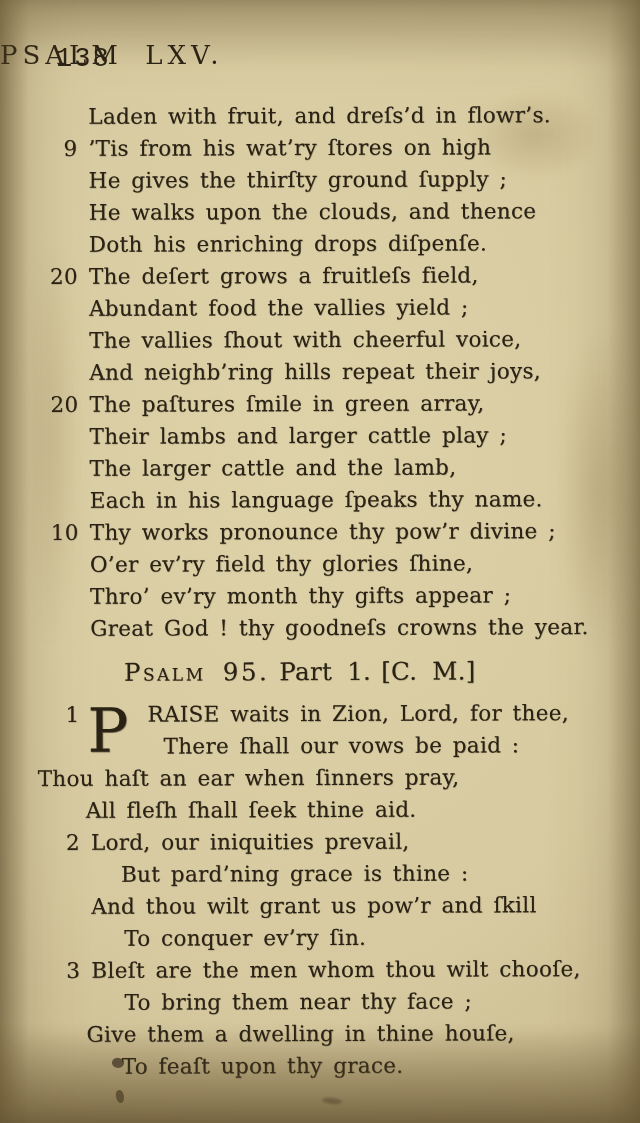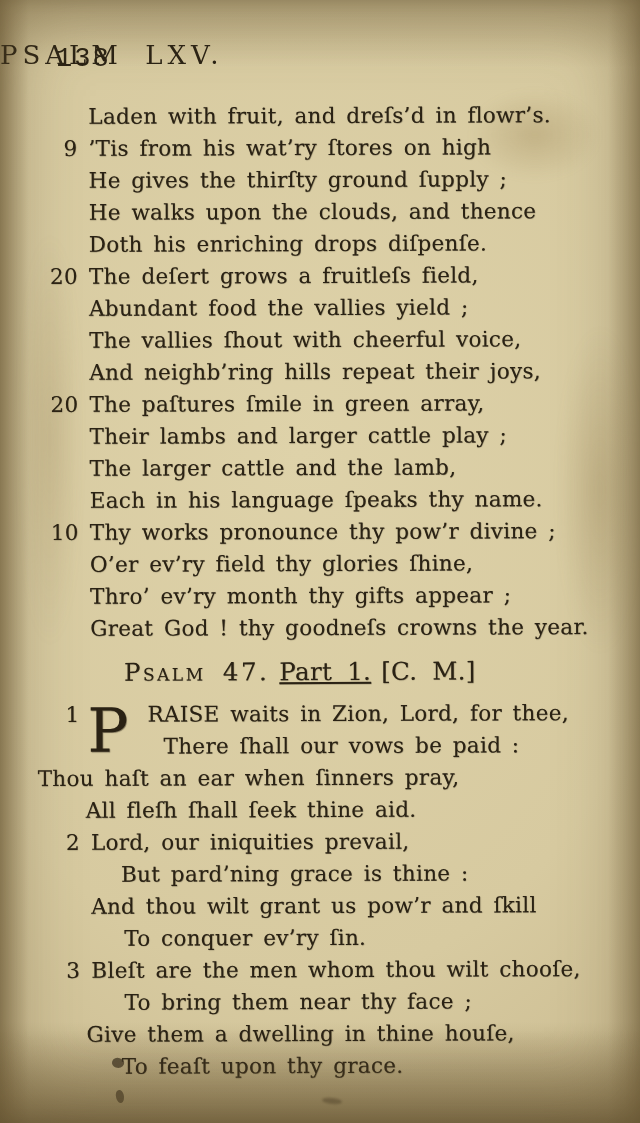--- a/index.html
+++ b/index.html
@@ -35,21 +35,21 @@
   .pl-0   { padding-left:2px; }
   .pl-50  { padding-left:50px; }
   .pl-85  { padding-left:85px; }
   .pl-88  { padding-left:88px; }
   .pl-dc1 { padding-left:112px; }
   .pl-dc2 { padding-left:128px; }
 
   .heading2 { text-align:center; font-size:24.5px; line-height:34px;
               margin:11px 46px 9px 0; word-spacing:7px; }
   .heading2 .sc { font-variant:small-caps; letter-spacing:2.5px; margin-right:10px; }
-  .heading2 .part { margin-right:10px;text-decoration:underline; }
+  .heading2 .part { margin-right:10px; }
 
   .dropcap { position:absolute; left:52px; top:3px; font-size:61px; line-height:58px;
              text-shadow:.6px .6px .8px rgba(42,34,20,.5); }
 
   .stain { position:absolute; pointer-events:none; }
   .s1 { left:470px; top:90px;  width:130px; height:90px;
         background:radial-gradient(ellipse at center, rgba(140,115,66,.28), transparent 70%); filter:blur(4px); }
   .s2 { left:560px; top:330px; width:80px;  height:320px;
         background:radial-gradient(ellipse at center, rgba(134,110,62,.25), transparent 72%); filter:blur(6px); }
   .s3 { left:0; top:1030px; width:640px; height:93px;
@@ -109,21 +109,21 @@
 
     <div class="verse">
       <span class="vnum">10</span>
       <div class="line">Thy works pronounce thy pow’r divine ;</div>
       <div class="line">O’er ev’ry field thy glories ſhine,</div>
       <div class="line">Thro’ ev’ry month thy gifts appear ;</div>
       <div class="line">Great God ! thy goodneſs crowns the year.</div>
     </div>
 
     <div class="heading2">
-      <span class="sc">Psalm 47.</span><span class="part">Part 1.</span><span>[C. M.]</span>
+      <span class="sc">Psalm 95.</span><span class="part">Part 1.</span><span>[C. M.]</span>
     </div>
 
     <div class="verse">
       <span class="vnum">1</span>
       <span class="dropcap">P</span>
       <div class="line pl-dc1">RAISE waits in Zion, Lord, for thee,</div>
       <div class="line pl-dc2">There ſhall our vows be paid :</div>
       <div class="line pl-0">Thou haſt an ear when ſinners pray,</div>
       <div class="line pl-50">All fleſh ſhall ſeek thine aid.</div>
     </div>

